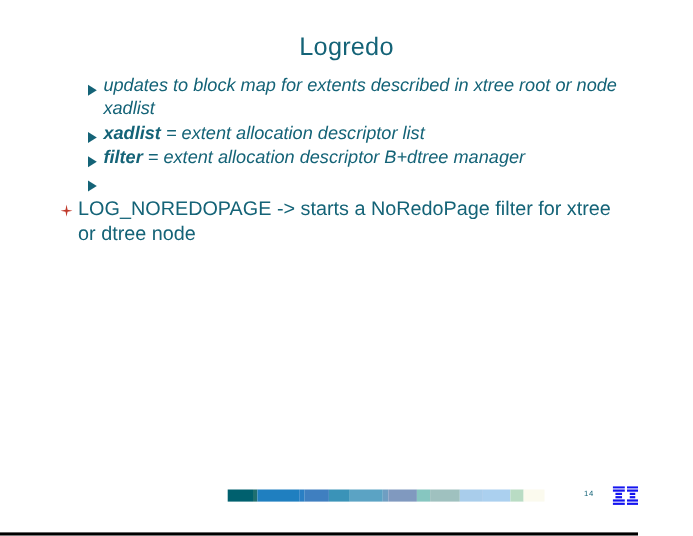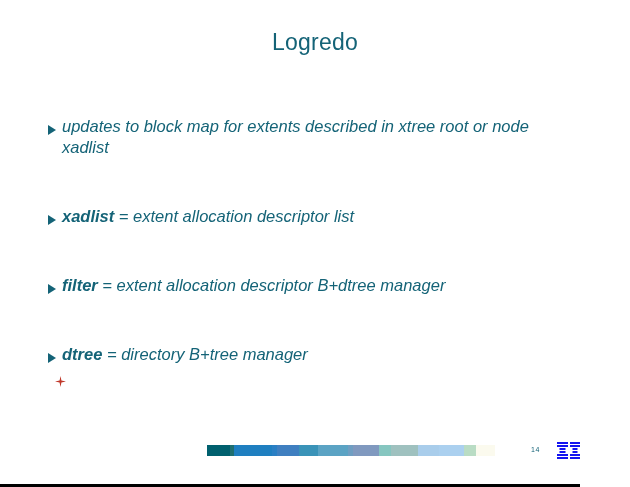--- a/index.html
+++ b/index.html
@@ -43,23 +43,22 @@
   }
 
   .bullet-row {
     display: flex;
     align-items: flex-start;
     color: #146377;
   }
 
   
   .lvl2 {
-    padding-left: 48px;
+    padding-left: 80px;
     margin-bottom: 1px;
-    margin-top: 48px;
   }
   .lvl2 .marker {
     flex: 0 0 auto;
     width: 14px;
     font-size: 13px;
     line-height: 21px;
     color: #146377;
     transform: translateY(-1px);
   }
   .lvl2 .btext {
@@ -164,29 +163,29 @@
       <span class="btext"><b>xadlist</b><span> = extent allocation descriptor list</span></span>
     </div>
 
     <div class="bullet-row lvl2">
       <span class="marker"><i class="tri-icon"></i></span>
       <span class="btext"><b>filter</b><span> = extent allocation descriptor B+dtree manager</span></span>
     </div>
 
     <div class="bullet-row lvl2">
       <span class="marker"><i class="tri-icon"></i></span>
-      <span class="btext"><b>dtree</b><span> = directory B+tree manager</span></span>
     </div>
 
     <div class="bullet-row lvl1">
       <span class="marker">
         <svg class="star-icon" width="11" height="11" viewBox="0 0 12 12" aria-hidden="true">
           <path d="M6 0 L7 5 L12 6 L7 7 L6 12 L5 7 L0 6 L5 5 Z" fill="#c0392b"></path>
         </svg>
       </span>
+      <span class="btext">LOG_NOREDOPAGE -&gt; starts a NoRedoPage filter for xtree or dtree node</span>
     </div>
 
   </div>
 
   <div class="footer">
     <div class="color-bar" id="color-bar">
         <span style="background: rgb(0, 96, 110); flex: 26 0 0px;"></span>
         <span style="background: rgb(31, 111, 112); flex: 5 0 0px;"></span>
         <span style="background: rgb(31, 127, 192); flex: 43 0 0px;"></span>
         <span style="background: rgb(42, 127, 196); flex: 6 0 0px;"></span>

